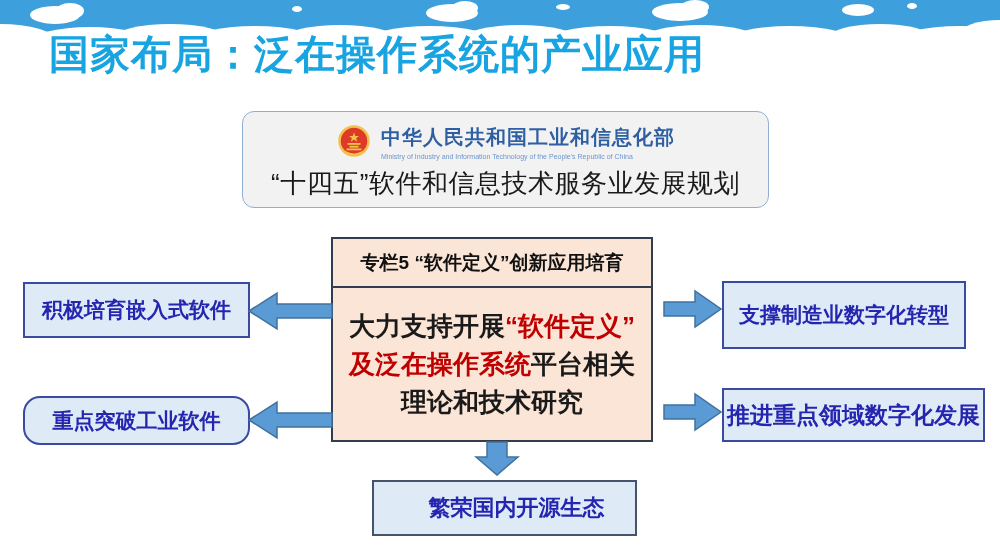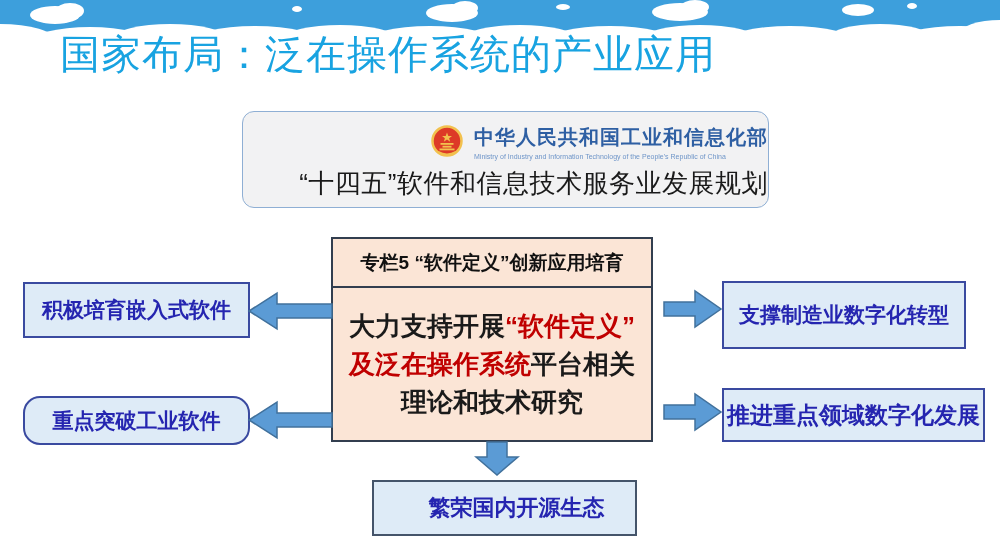--- a/index.html
+++ b/index.html
@@ -5,29 +5,29 @@
   html,body{margin:0;padding:0;background:#fff;}
   *{box-sizing:border-box;}
   .stage{
     position:relative;width:1000px;height:552px;background:#fff;overflow:hidden;
     font-family:"Liberation Sans",sans-serif;
   }
   
   .banner{position:absolute;left:0;top:0;width:1000px;height:46px;}
   
   .slide-title{
-    position:absolute;left:60px;top:30px;width:900px;
-    font-size:40px;line-height:48px;font-weight:normal;letter-spacing:1px;
+    position:absolute;left:49px;top:30px;width:900px;
+    font-size:40px;line-height:48px;font-weight:bold;letter-spacing:1px;
     color:var(--title-blue);white-space:nowrap;
   }
   
   .ministry-card{
     position:absolute;left:242px;top:111px;width:527px;height:97px;
     background:#F2F2F3;border:1.5px solid #8FAFD4;border-radius:12px;
-    display:flex;flex-direction:column;align-items:flex-end;justify-content:center;
+    display:flex;flex-direction:column;align-items:center;justify-content:center;
     padding-top:6px;
   }
   .ministry-row{display:flex;align-items:center;gap:9px;}
   .ministry-names{display:flex;flex-direction:column;}
   .ministry-name-cn{font-size:20px;font-weight:bold;color:var(--ministry-blue);white-space:nowrap;letter-spacing:1px;}
   .ministry-name-en{font-size:7px;color:#6E95C8;white-space:nowrap;margin-top:2px;}
   .plan-title{font-size:26px;font-weight:500;color:#1a1a1a;margin-top:6px;white-space:nowrap;letter-spacing:0.5px;}
   
   .policy-box{
     position:absolute;left:331px;top:237px;width:322px;height:205px;

